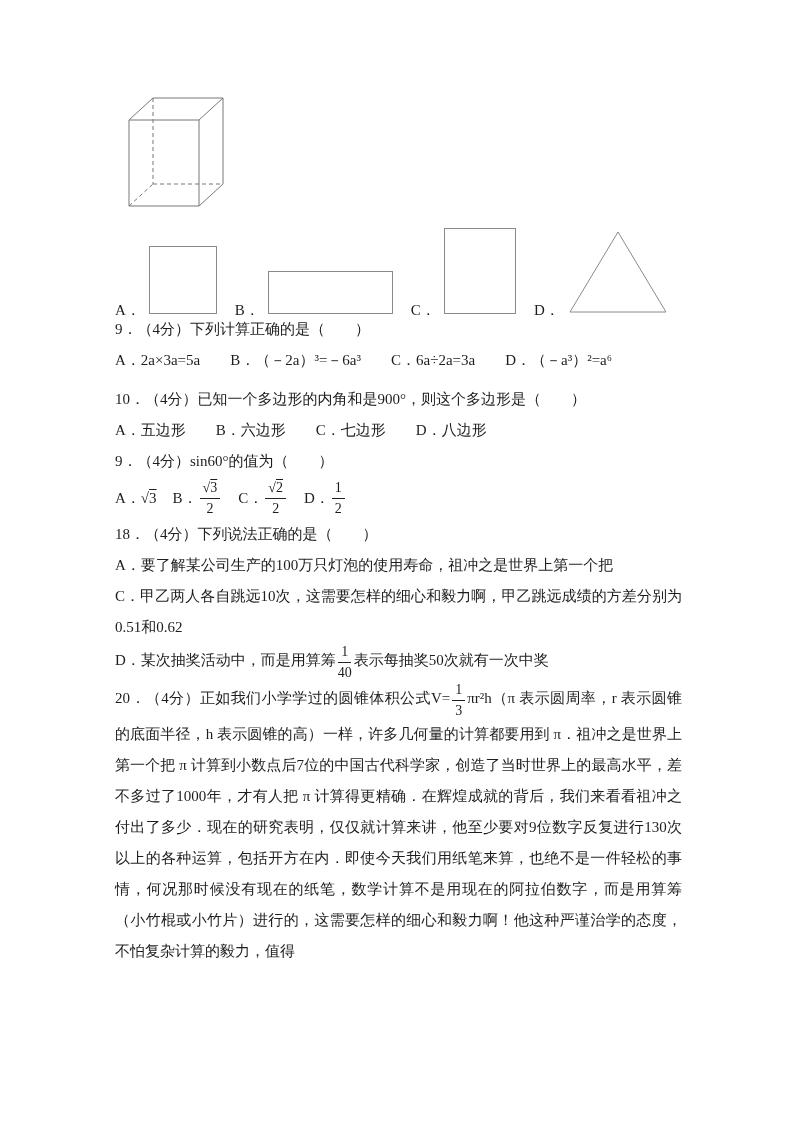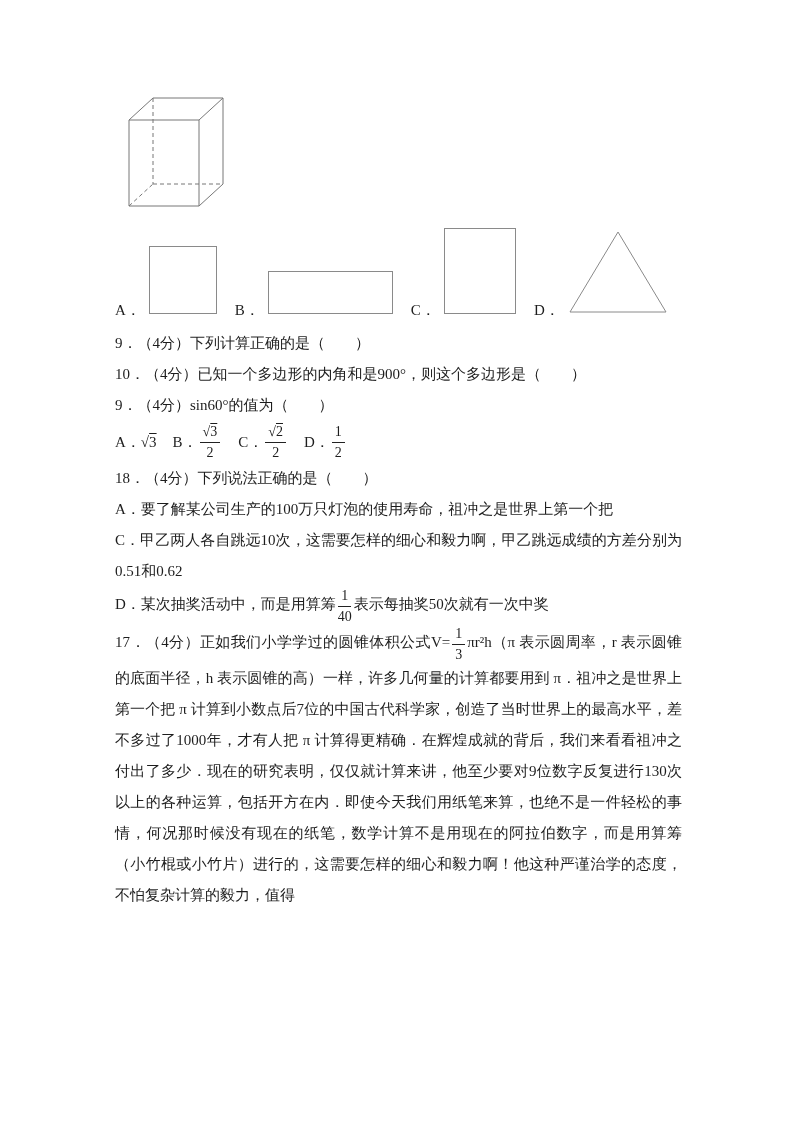--- a/index.html
+++ b/index.html
@@ -7,22 +7,22 @@
     width: 794px; height: 1123px;
     background: #ffffff;
     font-family: "Liberation Serif", "DejaVu Serif", serif;
     color: #1d1d1d;
     font-size: 15px;
     overflow: hidden;
   }
   .content { margin-left: 115px; width: 567px; padding-top: 92px; }
 
   p { margin: 0; line-height: 31px; text-align: justify; }
-  .mt14 { margin-top: 14px; }
-  .mt8 { }
+  .mt14 { }
+  .mt8 { margin-top: 8px; }
 
   
   .figure-cube { margin-left: 6px; }
   .figure-cube svg line, .figure-cube svg polyline { stroke: #777; stroke-width: 1; fill: none; }
   .figure-cube svg .hidden-edge { stroke-dasharray: 4 3; }
 
   .shapes-row { display: flex; align-items: flex-end; margin-top: 10px; }
   .shape-opt { display: flex; align-items: flex-end; margin-right: 18px; }
   .shape-label { transform: translateY(6px); margin-right: 8px; white-space: nowrap; }
   .shp { display: block; }
@@ -86,22 +86,24 @@
     </div>
     <div class="shape-opt">
       <span class="shape-label">D．</span>
       <svg class="shp" width="100" height="84" viewBox="0 0 100 84">
           <polygon points="50,2 98,82 2,82"></polygon>
         </svg>
     </div>
   </div>
 
   <p class="mt14">9．（4分）下列计算正确的是（　　）</p>
+  <p>A．2a×3a=5a　　B．（－2a）³=－6a³　　C．6a÷2a=3a　　D．（－a³）²=a⁶</p>
 
   <p class="mt8">10．（4分）已知一个多边形的内角和是900°，则这个多边形是（　　）</p>
+  <p>A．五边形　　B．六边形　　C．七边形　　D．八边形</p>
 
   <p>9．（4分）sin60°的值为（　　）</p>
   <div class="frac-line">
     <span class="optgroup">
       <span>A．</span>
         <span class="sqrt"><span>√</span><span class="rad">3</span></span>
     </span>
     <span class="optgroup">
       <span>B．</span>
       <span class="frac">
@@ -129,19 +131,19 @@
   <p>A．要了解某公司生产的100万只灯泡的使用寿命，祖冲之是世界上第一个把</p>
   <p>C．甲乙两人各自跳远10次，这需要怎样的细心和毅力啊，甲乙跳远成绩的方差分别为0.51和0.62</p>
   <p>
     <span>D．某次抽奖活动中，而是用算筹</span><span class="frac">
         <span class="num">1</span>
         <span class="den">40</span>
       </span><span>表示每抽奖50次就有一次中奖</span>
   </p>
 
   <p>
-    <span>17．（4分）正如我们小学学过的圆锥体积公式V=</span><span class="frac">
+    <span>20．（4分）正如我们小学学过的圆锥体积公式V=</span><span class="frac">
         <span class="num">1</span>
         <span class="den">3</span>
       </span><span>πr²h（π 表示圆周率，r 表示圆锥的底面半径，h 表示圆锥的高）一样，许多几何量的计算都要用到 π．祖冲之是世界上第一个把 π 计算到小数点后7位的中国古代科学家，创造了当时世界上的最高水平，差不多过了1000年，才有人把 π 计算得更精确．在辉煌成就的背后，我们来看看祖冲之付出了多少．现在的研究表明，仅仅就计算来讲，他至少要对9位数字反复进行130次以上的各种运算，包括开方在内．即使今天我们用纸笔来算，也绝不是一件轻松的事情，何况那时候没有现在的纸笔，数学计算不是用现在的阿拉伯数字，而是用算筹（小竹棍或小竹片）进行的，这需要怎样的细心和毅力啊！他这种严谨治学的态度，不怕复杂计算的毅力，值得</span>
   </p>
 
 </div>
 
 </body></html>

